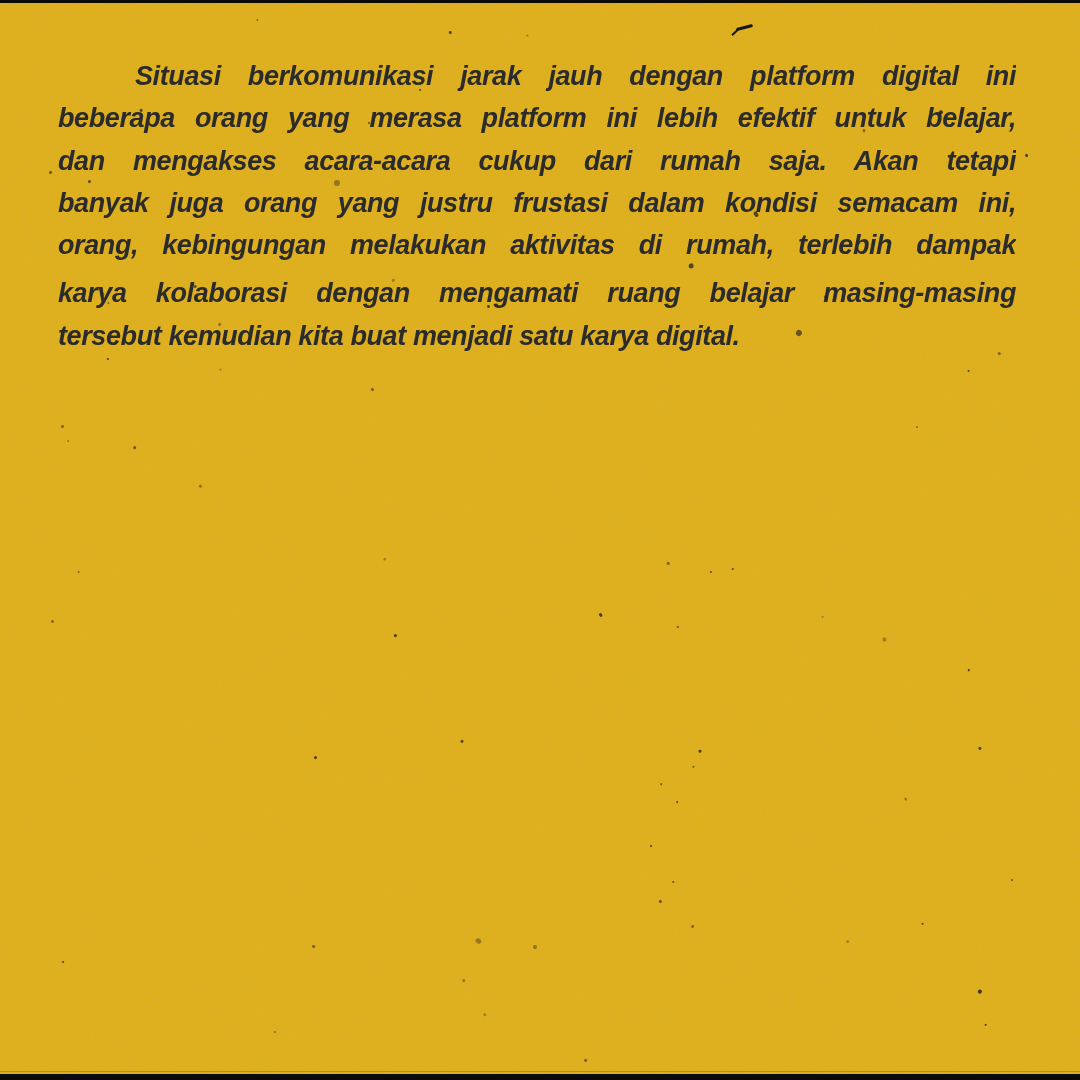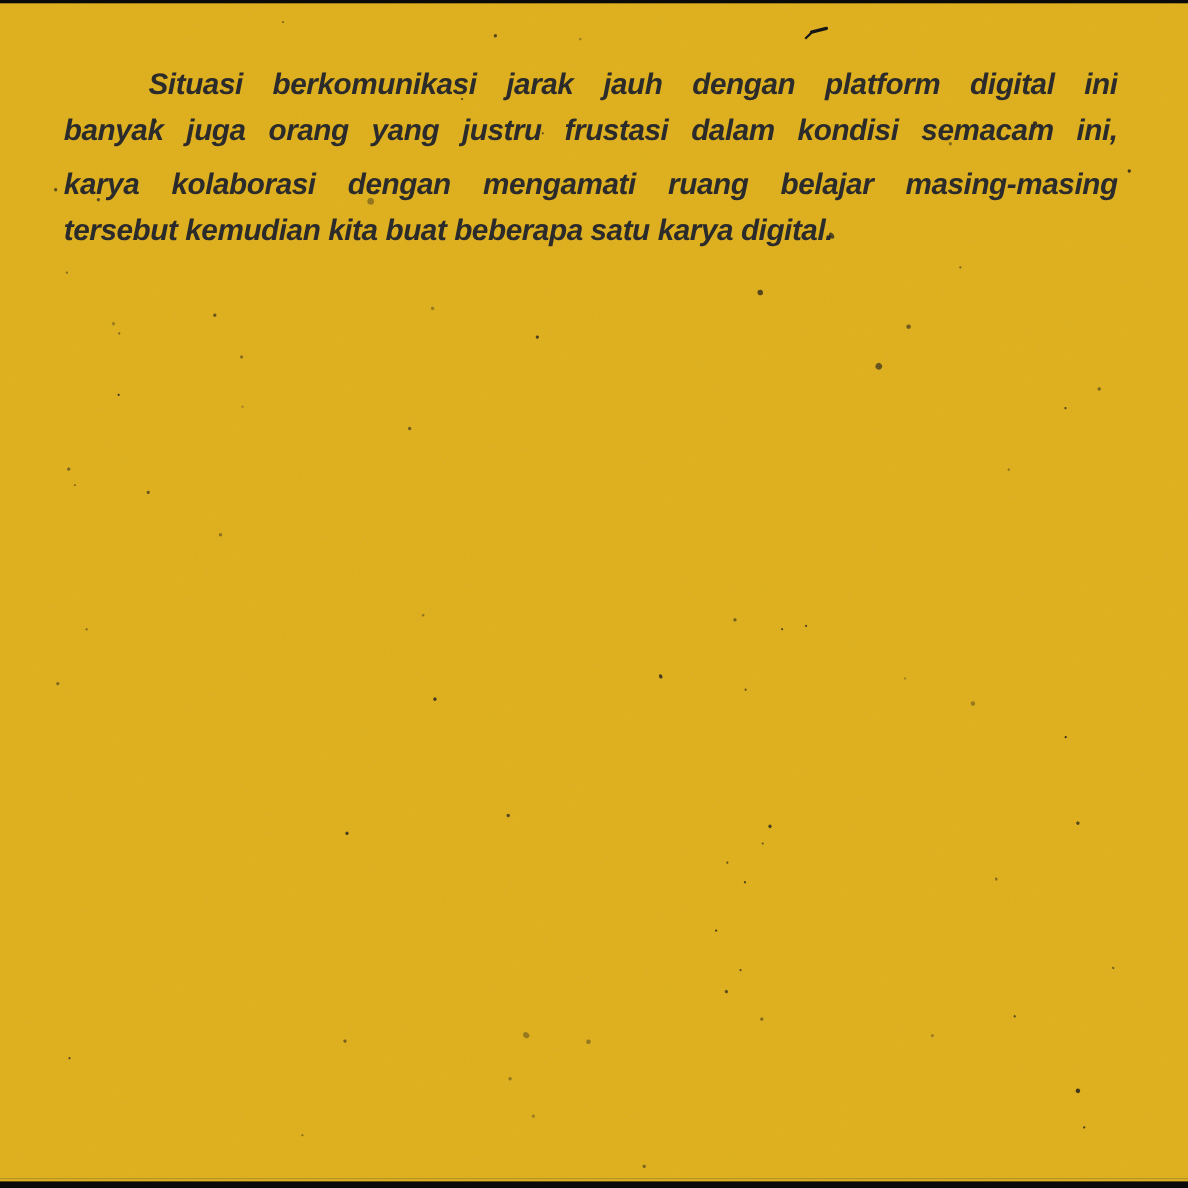--- a/index.html
+++ b/index.html
@@ -100,25 +100,28 @@
                 0.6 0.6 0.6 0 0"></feColorMatrix>
     </filter>
     <rect width="1080" height="1080" filter="url(#grain)"></rect>
   </svg>
 
   <div class="edge-bar-top"></div>
 
   <div class="textblock">
       <div class="para">
         <div class="line first">Situasi berkomunikasi jarak jauh dengan platform digital ini</div>
+        <div class="line">beberapa orang yang merasa platform ini lebih efektif untuk belajar,</div>
+        <div class="line">dan mengakses acara-acara cukup dari rumah saja. Akan tetapi</div>
         <div class="line">banyak juga orang yang justru frustasi dalam kondisi semacam ini,</div>
+        <div class="line">orang, kebingungan melakukan aktivitas di rumah, terlebih dampak</div>
       </div>
       <div class="para">
         <div class="line">karya kolaborasi dengan mengamati ruang belajar masing-masing</div>
-        <div class="line last">tersebut kemudian kita buat beberapa satu karya digital.</div>
+        <div class="line last">tersebut kemudian kita buat menjadi satu karya digital.</div>
       </div>
     </div>
 
   <div class="squiggle"></div>
   <div id="specks">
       <div class="speck" style="width: 2.5px; height: 2.5px; left: 979px; top: 747px; opacity: 0.71; transform: rotate(124deg);"></div>
       <div class="speck" style="width: 1.8px; height: 1.8px; left: 60px; top: 247px; opacity: 0.46; transform: rotate(179deg);"></div>
       <div class="speck" style="width: 2.8px; height: 2.8px; left: 392px; top: 279px; opacity: 0.36; transform: rotate(161deg);"></div>
       <div class="speck" style="width: 3.2px; height: 3.2px; left: 487px; top: 305px; opacity: 0.76; transform: rotate(8deg);"></div>
       <div class="speck" style="width: 3.4px; height: 3.4px; left: 862px; top: 129px; opacity: 0.49; transform: rotate(116deg);"></div>

